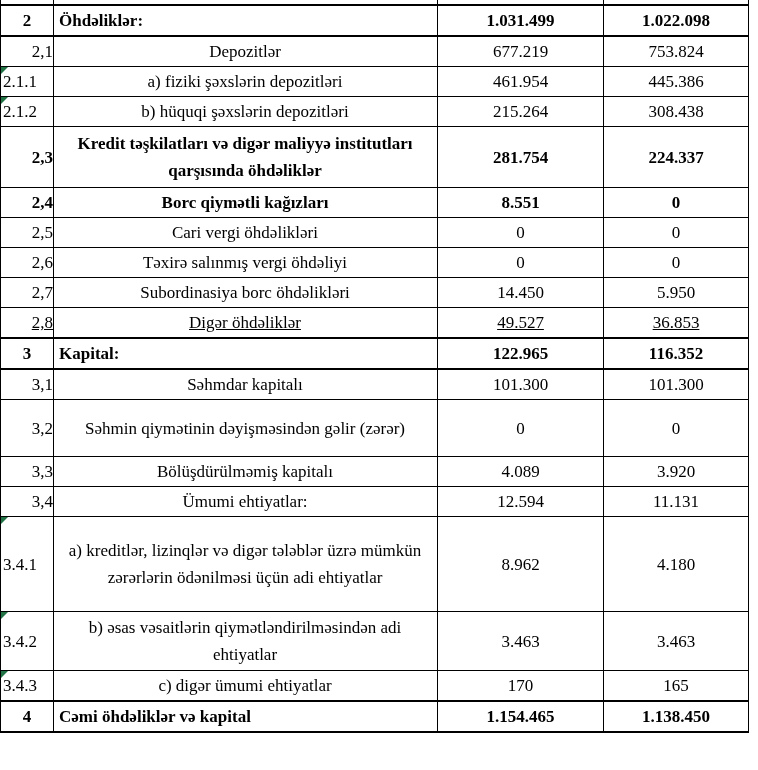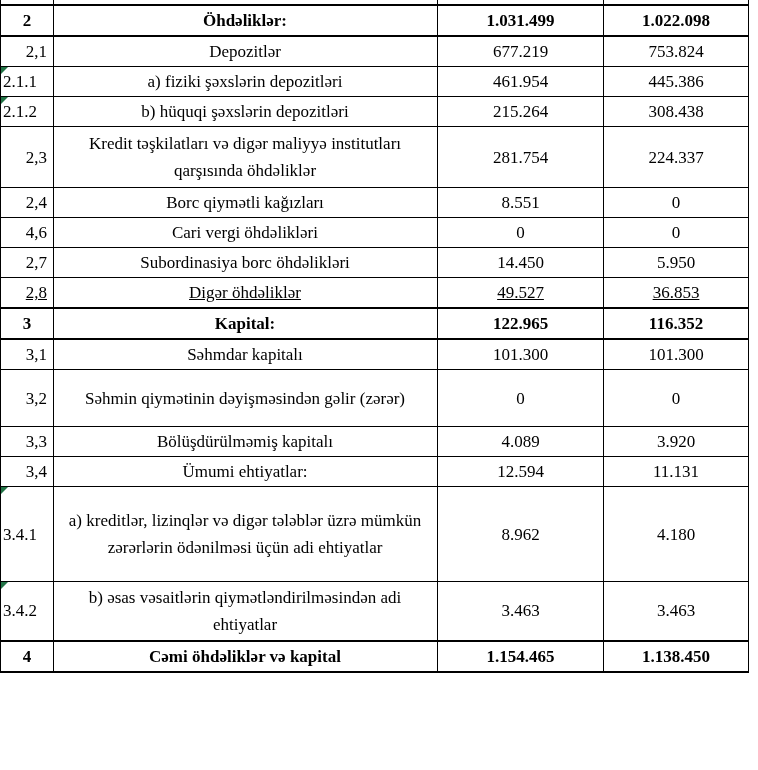--- a/index.html
+++ b/index.html
@@ -34,42 +34,42 @@
   tr.partial-top td{
     border:none;
     border-right:1px solid var(--border-black,#000);
     height:4px;
     line-height:4px;
   }
   tr.partial-top td:first-child{border-left:1px solid var(--border-black,#000);}
 
   td.num{
     text-align:right;
-    padding-right:6px;
+    padding-right:0;
     position:relative;
   }
   td.num.left{
     text-align:left;
     padding-left:2px;
     padding-right:0;
   }
   td.desc{
     text-align:center;
     padding:1px 6px 1px 5px;
   }
   td.val{
     text-align:center;
   }
   tr.section td{
     border-top:2px solid var(--border-black,#000);
     border-bottom:2px solid var(--border-black,#000);
     font-weight:bold;
   }
   tr.section td.num{text-align:center;padding:0;}
-  tr.section td.desc{text-align:center;}
+  tr.section td.desc{text-align:left;}
 
   .marker{
     position:absolute;
     top:0;left:0;
     width:0;height:0;
     border-top:7px solid var(--marker-green,#217346);
     border-right:7px solid transparent;
   }
 </style>
 </head>
@@ -107,35 +107,41 @@
           <td class="desc">a) fiziki şəxslərin depozitləri</td>
           <td class="val">461.954</td>
           <td class="val">445.386</td>
         </tr>
         <tr class="row" style="height: 27px; font-family: Liberation Serif, serif;">
           <td class="num left"><span class="marker"></span>2.1.2</td>
           <td class="desc">b) hüquqi şəxslərin depozitləri</td>
           <td class="val">215.264</td>
           <td class="val">308.438</td>
         </tr>
-        <tr class="row" style="height: 61px;">
+        <tr class="row" style="height: 61px; font-weight: bold;">
           <td class="num">2,3</td>
           <td class="desc">Kredit təşkilatları və digər maliyyə institutları qarşısında öhdəliklər</td>
           <td class="val">281.754</td>
           <td class="val">224.337</td>
         </tr>
-        <tr class="row" style="height: 28px;">
+        <tr class="row" style="height: 28px; font-weight: bold;">
           <td class="num">2,4</td>
           <td class="desc">Borc qiymətli kağızları</td>
           <td class="val">8.551</td>
           <td class="val">0</td>
         </tr>
         <tr class="row" style="height: 28px;">
-          <td class="num">4,6</td>
+          <td class="num">2,5</td>
           <td class="desc">Cari vergi öhdəlikləri</td>
+          <td class="val">0</td>
+          <td class="val">0</td>
+        </tr>
+        <tr class="row" style="height: 28px;">
+          <td class="num">2,6</td>
+          <td class="desc">Təxirə salınmış vergi öhdəliyi</td>
           <td class="val">0</td>
           <td class="val">0</td>
         </tr>
         <tr class="row" style="height: 28px; margin-left: 24px;">
           <td class="num">2,7</td>
           <td class="desc">Subordinasiya borc öhdəlikləri</td>
           <td class="val">14.450</td>
           <td class="val">5.950</td>
         </tr>
         <tr class="row" style="height: 29px; text-decoration: underline;">
@@ -179,20 +185,26 @@
           <td class="desc">a) kreditlər, lizinqlər və digər tələblər üzrə mümkün zərərlərin ödənilməsi üçün adi ehtiyatlar</td>
           <td class="val">8.962</td>
           <td class="val">4.180</td>
         </tr>
         <tr class="row" style="height: 59px;">
           <td class="num left"><span class="marker"></span>3.4.2</td>
           <td class="desc">b) əsas vəsaitlərin qiymətləndirilməsindən adi ehtiyatlar</td>
           <td class="val">3.463</td>
           <td class="val">3.463</td>
         </tr>
+        <tr class="row" style="height: 28px;">
+          <td class="num left"><span class="marker"></span>3.4.3</td>
+          <td class="desc">c) digər ümumi ehtiyatlar</td>
+          <td class="val">170</td>
+          <td class="val">165</td>
+        </tr>
         <tr class="row section" style="height: 28px;">
           <td class="num">4</td>
           <td class="desc">Cəmi öhdəliklər və kapital</td>
           <td class="val">1.154.465</td>
           <td class="val">1.138.450</td>
         </tr>
       </tbody>
   </table>
 </div>
 

